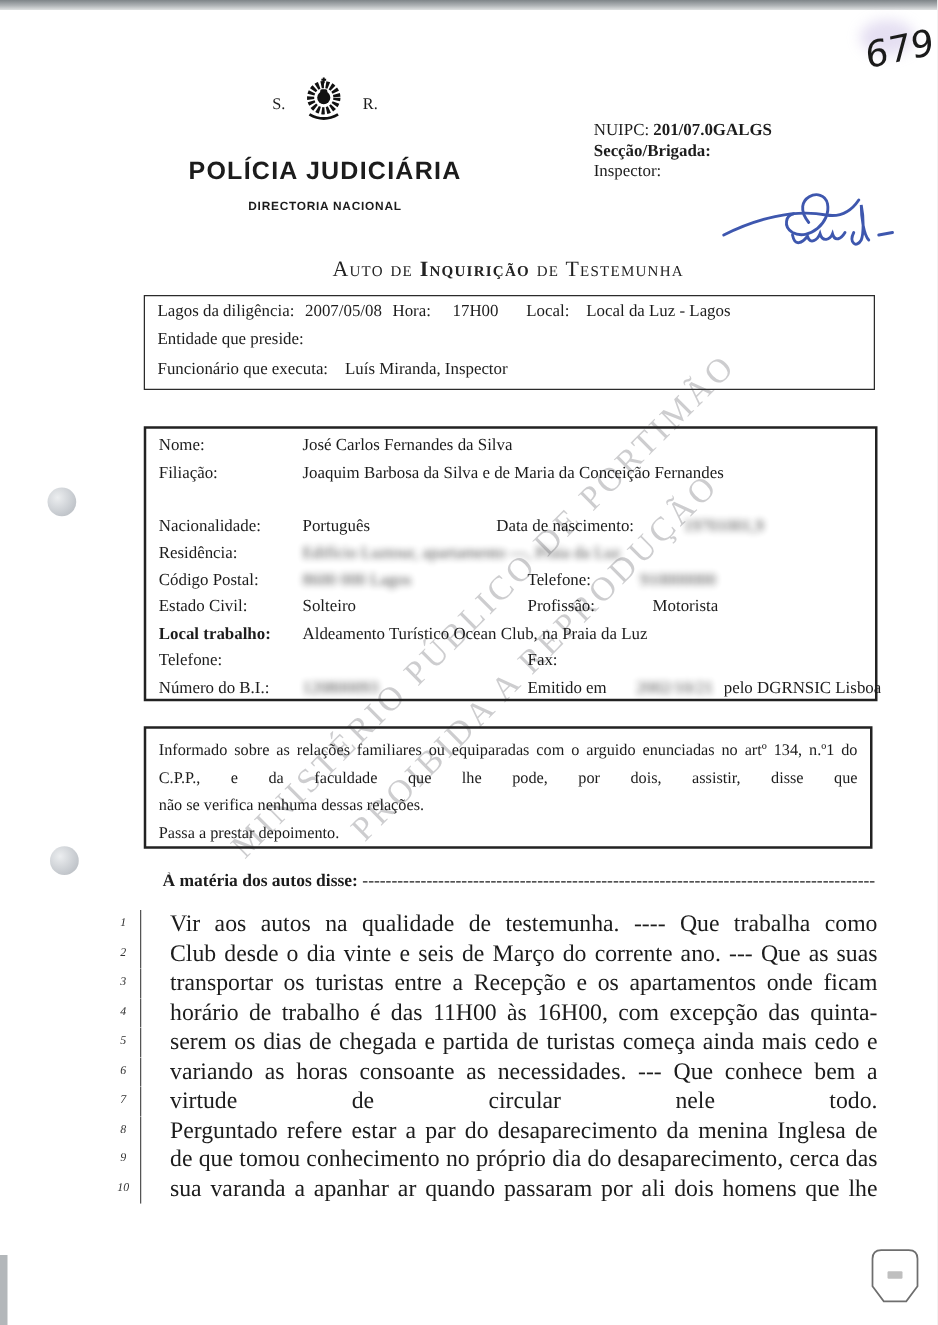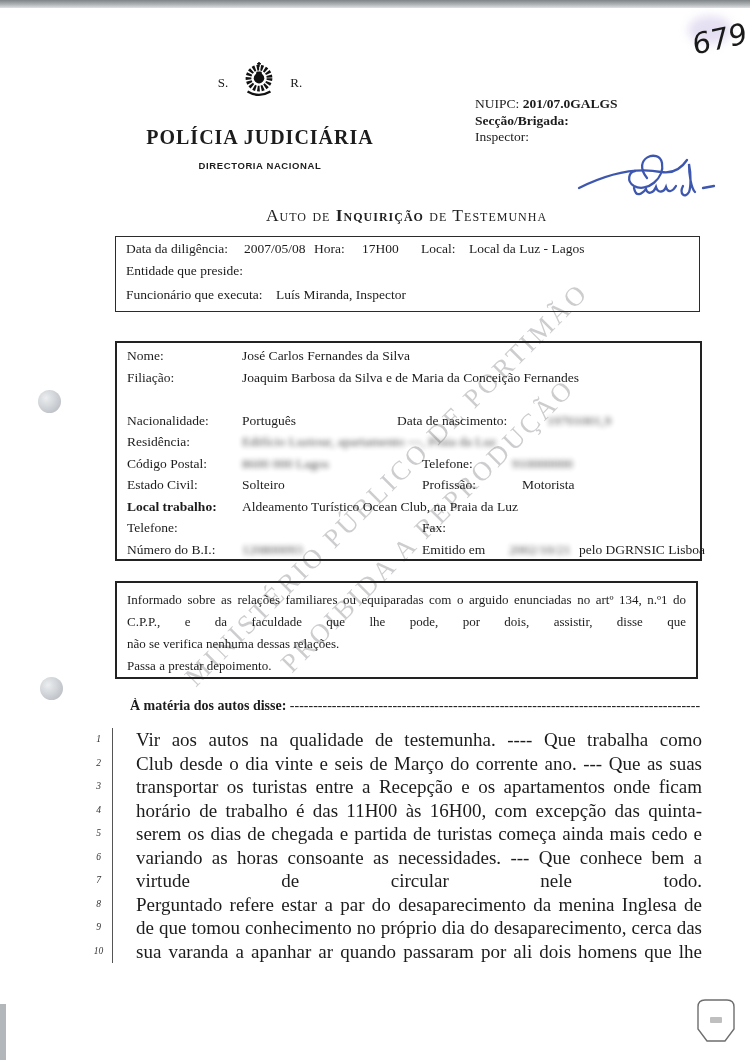--- a/index.html
+++ b/index.html
@@ -22,21 +22,21 @@
              display:flex;flex-direction:column;justify-content:center;align-items:center;
              transform:rotate(-45deg);pointer-events:none;
              font-size:27px;letter-spacing:3px;line-height:58px;white-space:nowrap;
              color:rgba(135,135,140,.42);}
   
   .hdr-left{position:absolute;left:110px;top:60px;width:300px;text-align:center;}
   .crest-row{display:flex;justify-content:center;align-items:center;gap:10px;height:46px;}
   .crest-letter{font-size:13px;}
   .ministry{margin-top:5px;font-family:"Liberation Sans",sans-serif;font-size:10.5px;
             font-weight:bold;letter-spacing:.6px;}
-  .org{margin-top:20px;font-family:Liberation Serif, serif;font-size:20px;
+  .org{margin-top:20px;font-family:Liberation Sans, sans-serif;font-size:20px;
        font-weight:600;letter-spacing:1px;}
   .directorate{margin-top:11px;font-family:"Liberation Sans",sans-serif;font-size:9.5px;
                font-weight:bold;letter-spacing:.6px;}
   .hdr-right{position:absolute;left:475px;top:96px;width:230px;font-size:13.5px;line-height:16.5px;}
   .sig{position:absolute;left:575px;top:146px;}
   
   .doc-title{position:absolute;left:115px;top:205px;width:583px;text-align:center;
              font-variant:small-caps;font-size:17.5px;letter-spacing:1px;color:#222;}
   .doc-title .b{font-weight:bold;}
   
@@ -118,21 +118,21 @@
       </g>
     </svg>
   </div>
 
   <div class="doc-title">
     <span>Auto de </span><span class="b">Inquirição</span><span> de Testemunha</span>
   </div>
 
   <div class="box1">
     <div class="frow" style="top:4px;">
-      <span style="left:10px;">Data da diligência:</span>
+      <span style="left:10px;">Lagos da diligência:</span>
       <span style="left:128px;">2007/05/08</span>
       <span style="left:198px;">Hora:</span>
       <span style="left:246px;font-family:Liberation Serif, serif;">17H00</span>
       <span style="left:305px;">Local:</span>
       <span style="left:353px;">Local da Luz - Lagos</span>
     </div>
     <div class="frow" style="top:26px;">
       <span style="left:10px;">Entidade que preside:</span>
     </div>
     <div class="frow" style="top:50px;">

